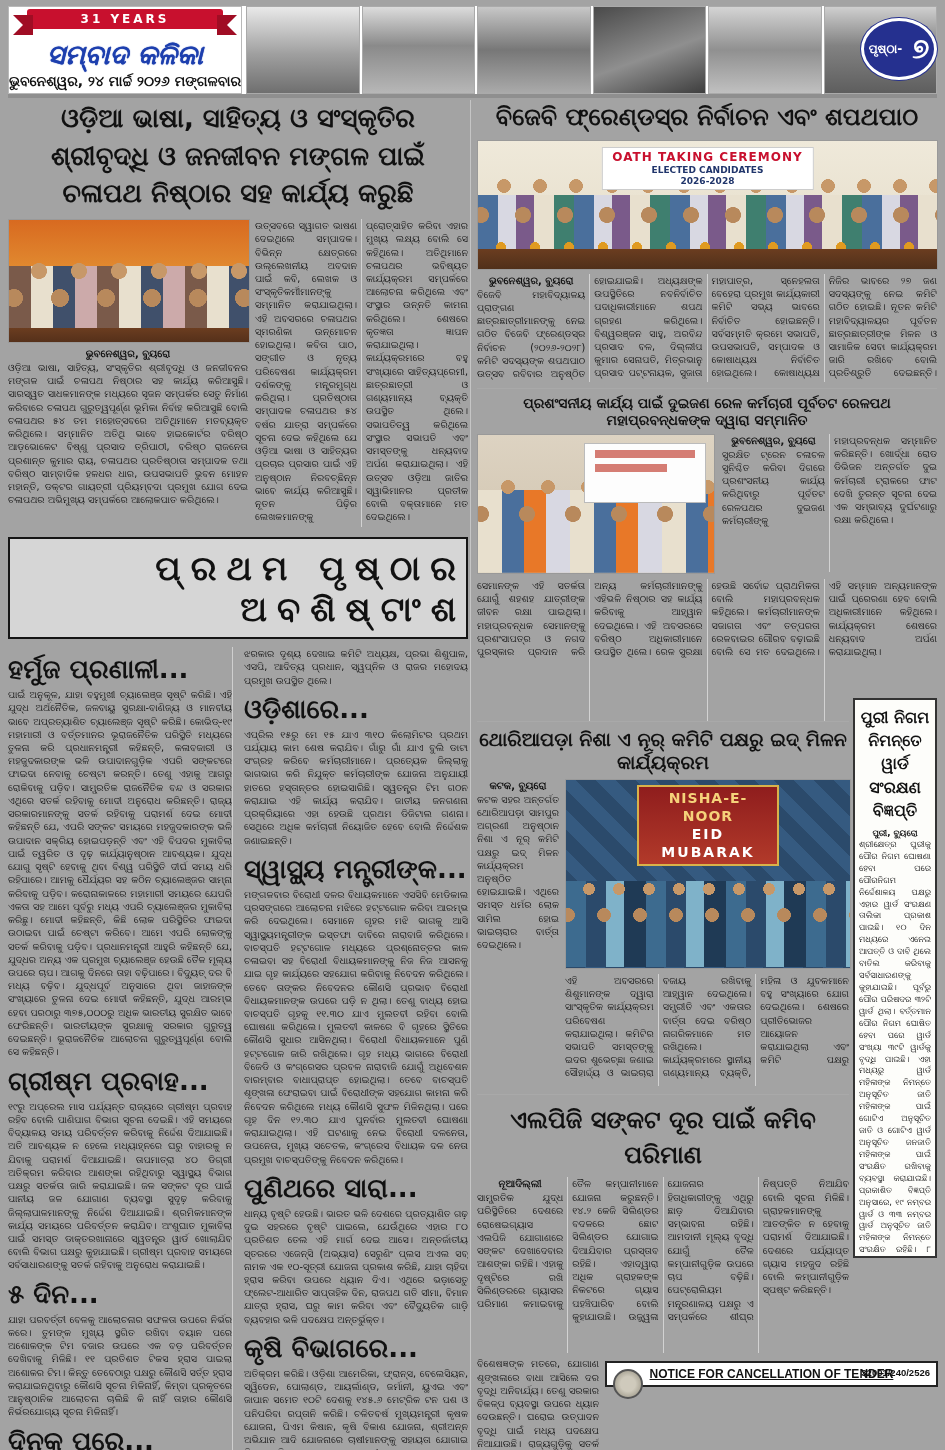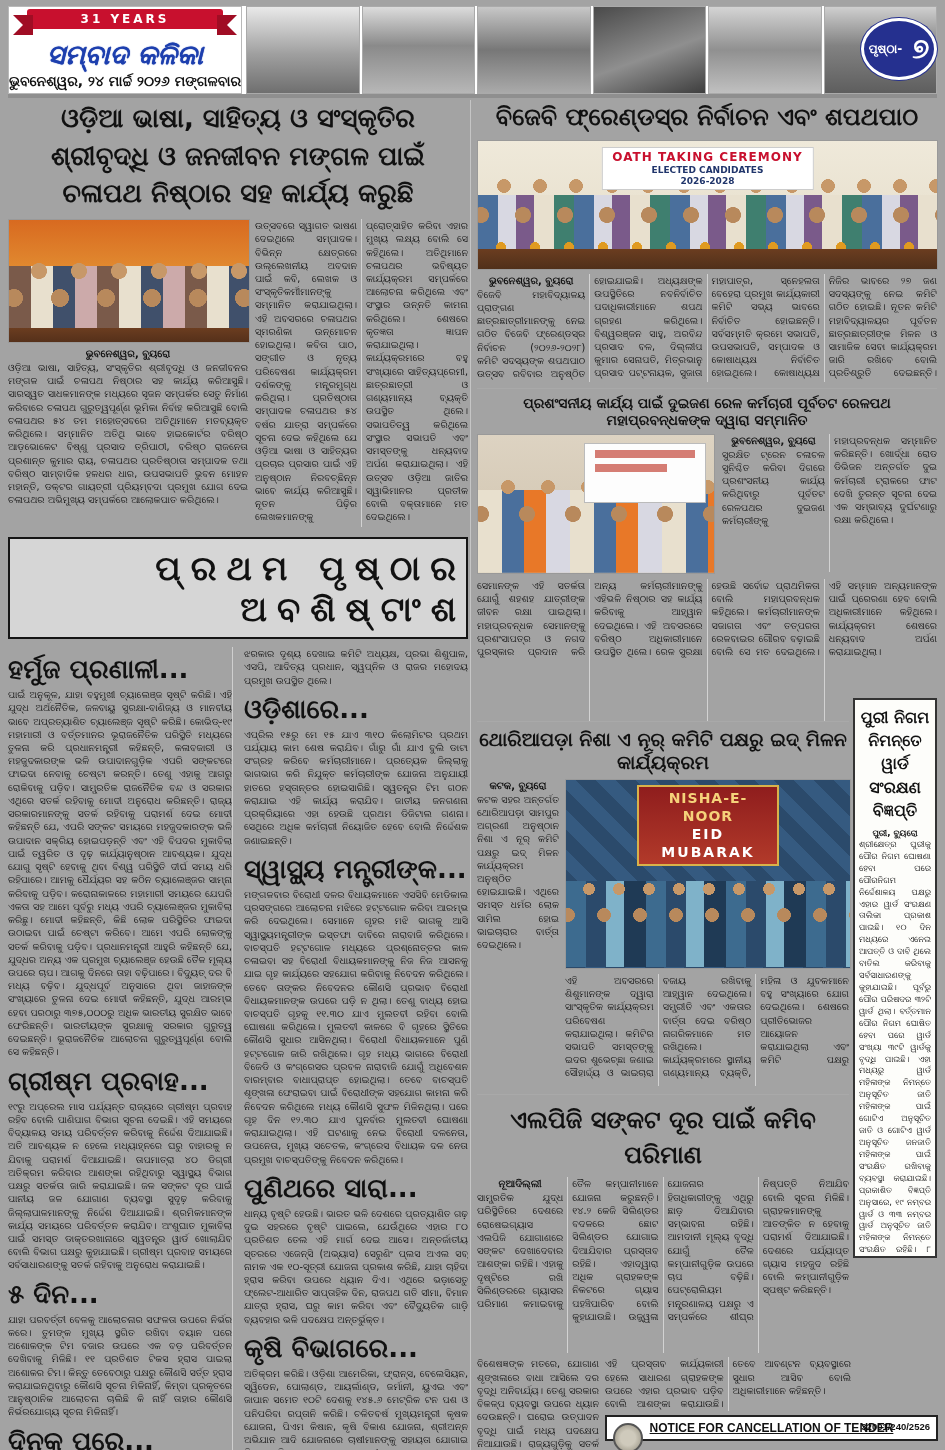--- a/index.html
+++ b/index.html
@@ -250,21 +250,20 @@
 
     <h2 class="h-main h-lpg">ଏଲପିଜି ସଙ୍କଟ ଦୂର ପାଇଁ କମିବ ପରିମାଣ</h2>
     <div class="lpg-body body-txt mcol4">
       <div class="byline">ନୂଆଦିଲ୍ଲୀ</div>
       <span>ସାମ୍ପ୍ରତିକ ଯୁଦ୍ଧ ପରିସ୍ଥିତିରେ ଦେଶରେ ରୋଷେଇଗ୍ୟାସ ଏଲପିଜି ଯୋଗାଣରେ ସଙ୍କଟ ଦେଖାଦେବାର ଆଶଙ୍କା ରହିଛି। ଏହାକୁ ଦୃଷ୍ଟିରେ ରଖି ସିଲିଣ୍ଡରରେ ଗ୍ୟାସର ପରିମାଣ କମାଇବାକୁ ତୈଳ କମ୍ପାନୀମାନେ ଯୋଜନା କରୁଛନ୍ତି। ୧୪.୨ କେଜି ସିଲିଣ୍ଡର ବଦଳରେ ଛୋଟ ସିଲିଣ୍ଡର ଯୋଗାଇ ଦିଆଯିବାର ପ୍ରସ୍ତାବ ରହିଛି। ଏହାଦ୍ୱାରା ଅଧିକ ଗ୍ରାହକଙ୍କ ନିକଟରେ ଗ୍ୟାସ ପହଞ୍ଚିପାରିବ ବୋଲି କୁହାଯାଉଛି। ଉଜ୍ଜ୍ୱଳା ଯୋଜନାର ହିତାଧିକାରୀଙ୍କୁ ଏଥିରୁ ଛାଡ଼ ଦିଆଯିବାର ସମ୍ଭାବନା ରହିଛି। ଆମଦାନୀ ମୂଲ୍ୟ ବୃଦ୍ଧି ଯୋଗୁଁ ତୈଳ କମ୍ପାନୀଗୁଡ଼ିକ ଉପରେ ଚାପ ବଢ଼ିଛି। ପେଟ୍ରୋଲିୟମ ମନ୍ତ୍ରଣାଳୟ ପକ୍ଷରୁ ଏ ସମ୍ପର୍କରେ ଶୀଘ୍ର ନିଷ୍ପତ୍ତି ନିଆଯିବ ବୋଲି ସୂଚନା ମିଳିଛି। ଗ୍ରାହକମାନଙ୍କୁ ଆତଙ୍କିତ ନ ହେବାକୁ ପରାମର୍ଶ ଦିଆଯାଇଛି। ଦେଶରେ ପର୍ଯ୍ୟାପ୍ତ ଗ୍ୟାସ ମହଜୁଦ ରହିଛି ବୋଲି କମ୍ପାନୀଗୁଡ଼ିକ ସ୍ପଷ୍ଟ କରିଛନ୍ତି।</span>
     </div>
 
     <div class="bottom-row">
       <div class="lpg-cont body-txt">ବିଶେଷଜ୍ଞଙ୍କ ମତରେ, ଯୋଗାଣ ଶୃଙ୍ଖଳାରେ ବାଧା ଆସିଲେ ଦର ବୃଦ୍ଧି ଅନିବାର୍ଯ୍ୟ। ତେଣୁ ସରକାର ବିକଳ୍ପ ବ୍ୟବସ୍ଥା ଉପରେ ଧ୍ୟାନ ଦେଉଛନ୍ତି। ଘରୋଇ ଉତ୍ପାଦନ ବୃଦ୍ଧି ପାଇଁ ମଧ୍ୟ ପଦକ୍ଷେପ ନିଆଯାଉଛି। ରାଜ୍ୟଗୁଡ଼ିକୁ ସତର୍କ ରହିବାକୁ କୁହାଯାଇଛି।</div>
       <div class="mid-stack">
-        <div class="lpg-tail body-txt mcol2">ଏହି ପ୍ରସ୍ତାବ କାର୍ଯ୍ୟକାରୀ ହେଲେ ସାଧାରଣ ଗ୍ରାହକଙ୍କ ଉପରେ ଏହାର ପ୍ରଭାବ ପଡ଼ିବ ବୋଲି ଆଶଙ୍କା କରାଯାଉଛି। ତେବେ ଆବଣ୍ଟନ ବ୍ୟବସ୍ଥାରେ ସୁଧାର ଆସିବ ବୋଲି ଅଧିକାରୀମାନେ କହିଛନ୍ତି।</div>
 
         <div class="notice">
           <div class="seal"></div>
           <div class="ref">32001/240/2526</div>
           <div class="title">NOTICE FOR CANCELLATION OF TENDER</div>
 
         </div>
       </div>
     </div>
 

